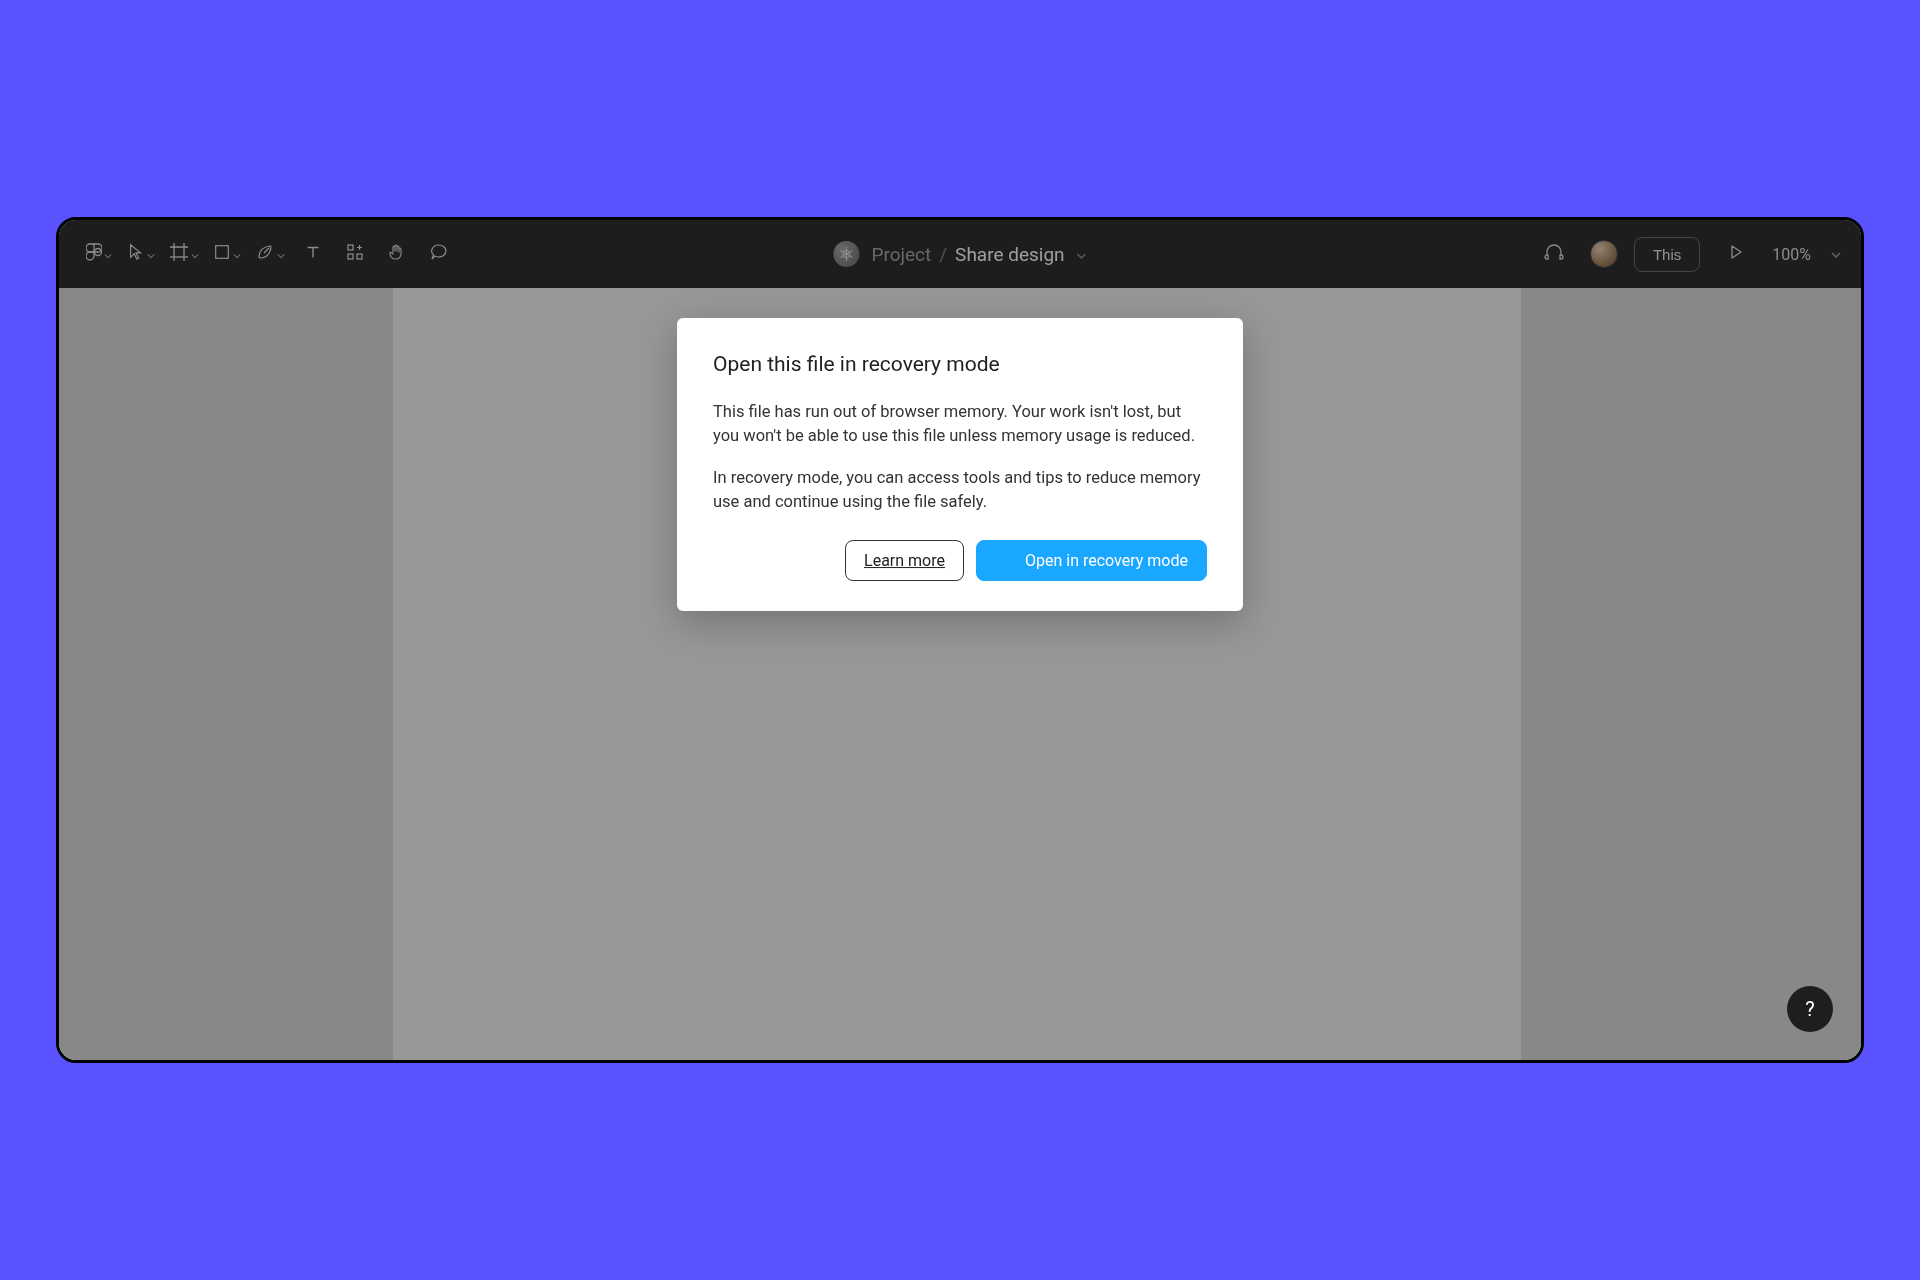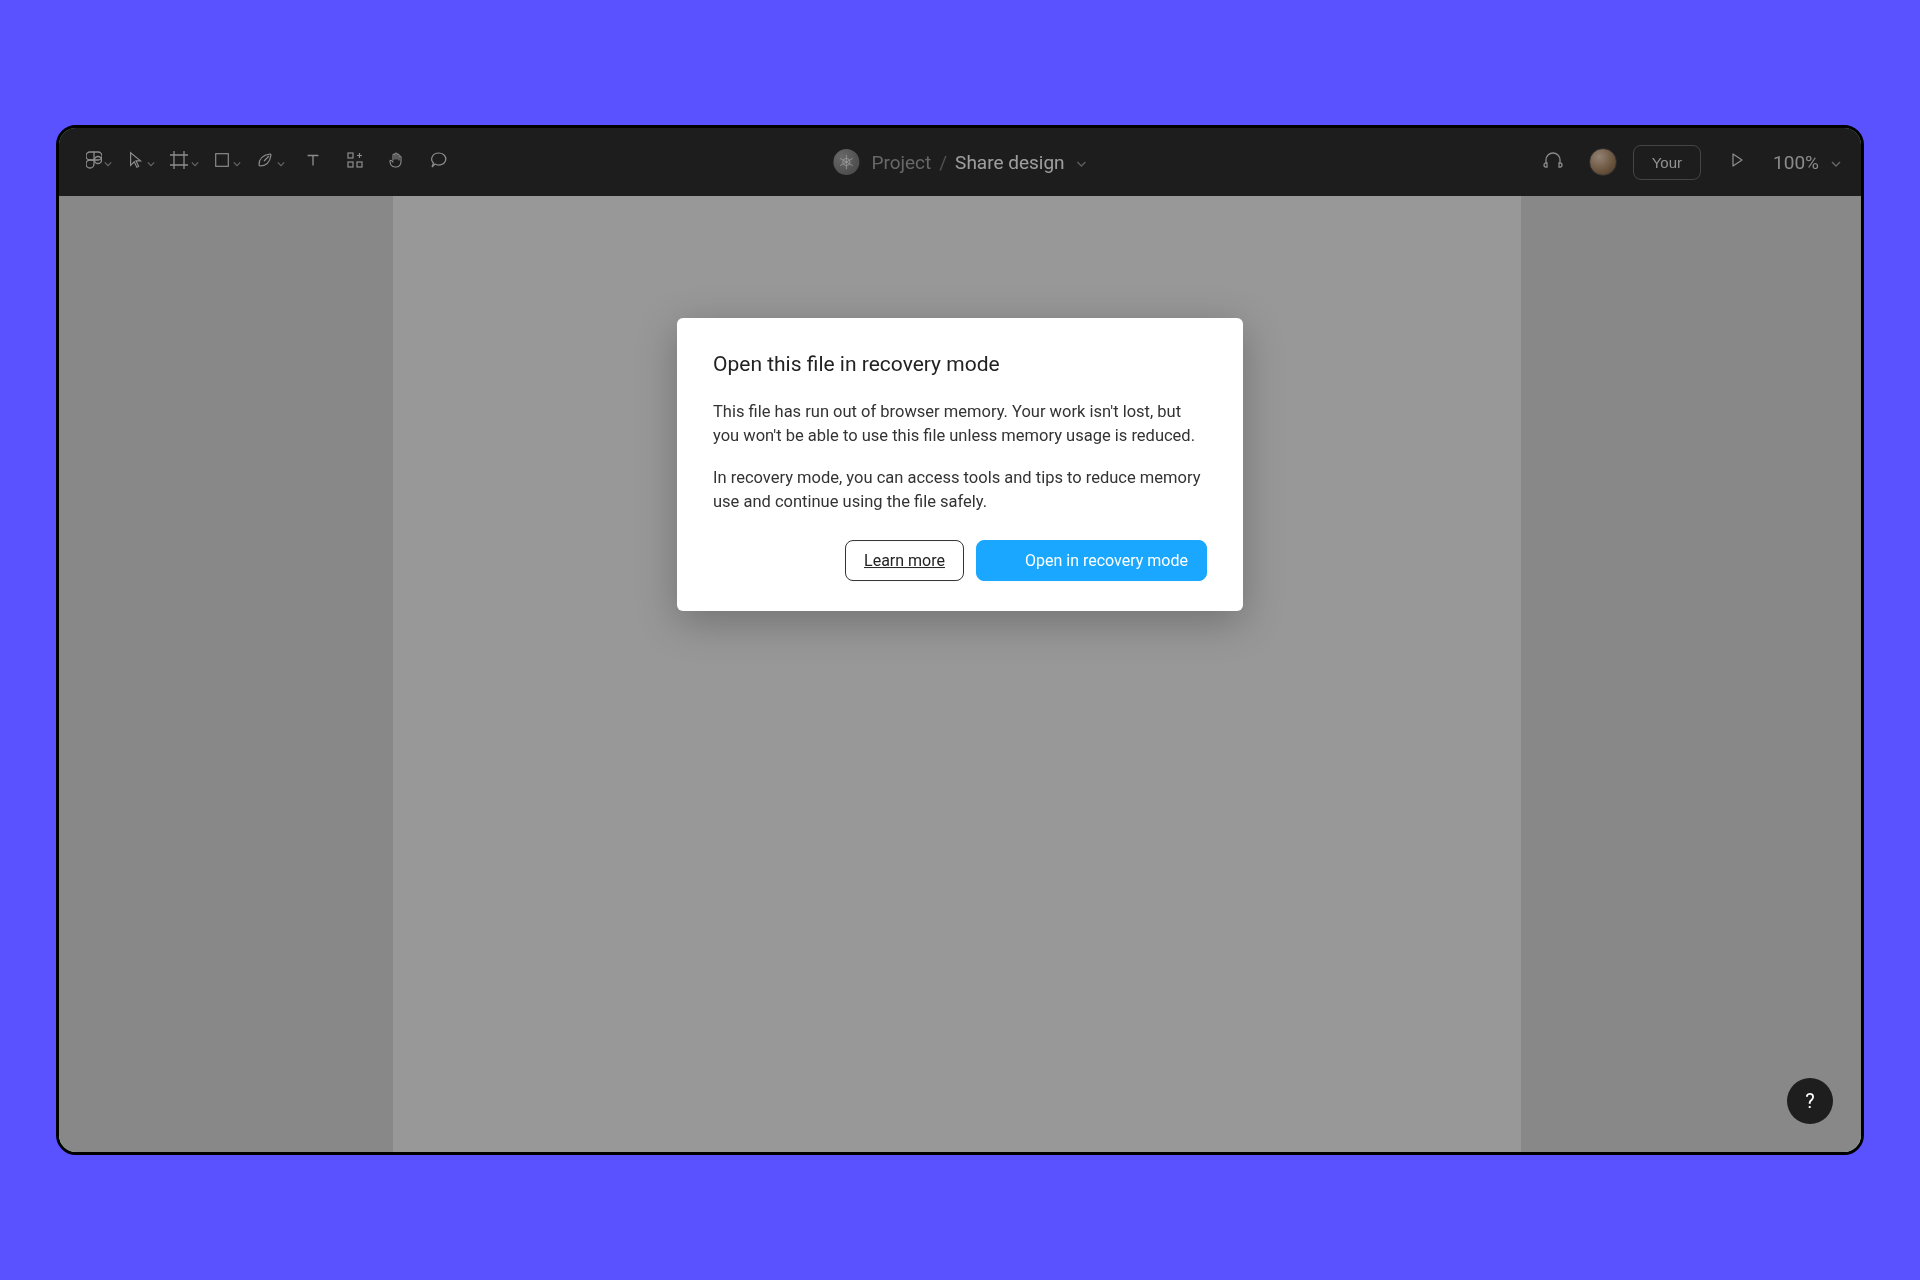--- a/index.html
+++ b/index.html
@@ -14,21 +14,21 @@
       width: 1920px;
       height: 1280px;
       display: flex;
       align-items: center;
       justify-content: center;
       overflow: hidden;
     }
 
     .app-window {
       width: 1808px;
-      height: 1030px;
+      height: 846px;
       background: #86efac;
       border: 3px solid #000;
       border-radius: 20px;
       position: relative;
       overflow: hidden;
     }
 
     .overlay-dim {
       position: absolute;
       inset: 0;
@@ -142,22 +142,22 @@
       background: transparent;
       padding: 8px 18px;
       border-radius: 8px;
       font-size: 15px;
       cursor: pointer;
     }
 
     .zoom {
       display: flex;
       align-items: flex-end;
-      gap: 12px;
-      font-size: 19px;
+      gap: 20px;
+      font-size: 16px;
       color: #ccc;
       cursor: pointer;
     }
 
     
     .canvas {
       position: absolute;
       top: 68px;
       left: 0;
       right: 0;
@@ -397,21 +397,21 @@
 
     <div class="toolbar-right">
       <div class="tool-btn">
         <span>
           <svg width="22" height="22" viewBox="0 0 22 22">
               <path d="M4 14 V11 a7 7 0 0 1 14 0 V14 M4 14 a2 2 0 0 0 0 4 h1 V14 Z M18 14 a2 2 0 0 1 0 4 h-1 V14 Z" stroke="#ccc" stroke-width="1.3" fill="none"></path>
             </svg>
         </span>
       </div>
       <div class="avatar"></div>
-      <button class="share-btn">Your</button>
+      <button class="share-btn">This</button>
       <div class="tool-btn">
         <span>
           <svg width="16" height="16" viewBox="0 0 16 16">
               <path d="M4 2 L13 8 L4 14 Z" stroke="#ccc" stroke-width="1.3" fill="none" stroke-linejoin="round"></path>
             </svg>
         </span>
       </div>
       <div class="zoom">
         <span>100%</span>
         <span>

